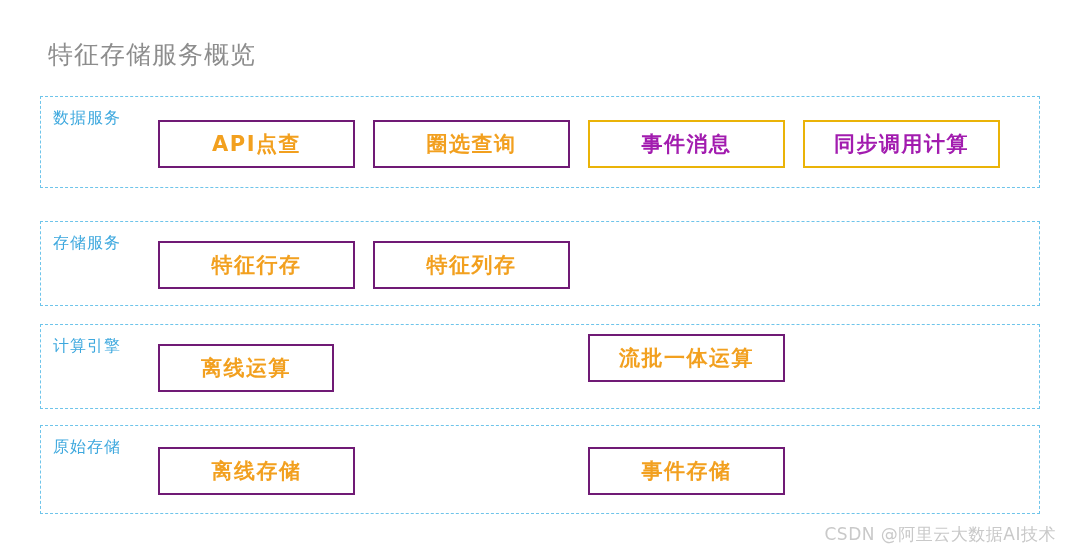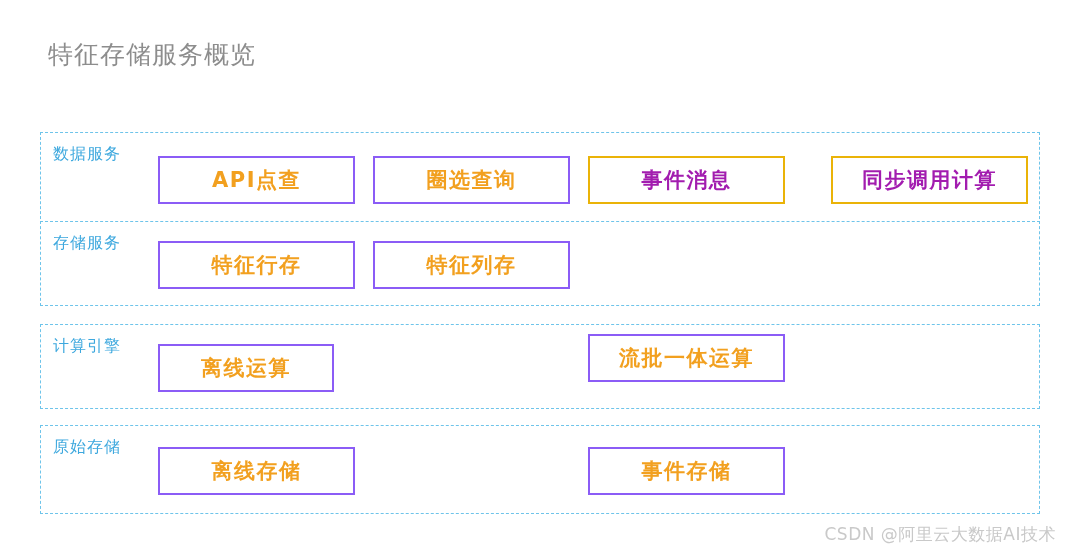--- a/index.html
+++ b/index.html
@@ -35,21 +35,21 @@
 
   
   .row {
     position: absolute;
     left: 40px;
     width: 1000px;
     box-sizing: border-box;
     border: 1.6px dashed #6ec4ea;
     background: #ffffff;
   }
-  .row-1 { top: 132px;  height: 92px; }
+  .row-1 { top: 96px;  height: 92px; }
   .row-2 { top: 221px;  height: 85px; }
   .row-3 { top: 324px;  height: 85px; }
   .row-4 { top: 425px;  height: 89px; }
 
   
   .row-label {
     position: absolute;
     left: 12px;
     top: 10px;
     font-size: 16px;
@@ -67,21 +67,21 @@
     display: flex;
     align-items: center;
     justify-content: center;
     background: #ffffff;
     font-size: 21px;
     letter-spacing: 1.5px;
     font-weight: 700;
     white-space: nowrap;
   }
   .node.orange {
-    border: 2px solid #8b5cf6;
+    border: 2px solid #701a75;
     color: #f2a01f;
   }
   .node.blue {
     border: 2px solid #eab308;
     color: #a21caf;
   }
 
   
   .node { height: 48px; }
 
@@ -102,21 +102,21 @@
 
 <div id="canvas">
 
   <div class="page-title">特征存储服务概览</div>
 
   <div class="row row-1">
     <div class="row-label">数据服务</div>
     <div class="node orange" style="left:117px; top:23px; width:197px;">API点查</div>
     <div class="node orange" style="left:332px; top:23px; width:197px;">圈选查询</div>
     <div class="node blue" style="left:547px; top:23px; width:197px;">事件消息</div>
-    <div class="node blue" style="left:762px; top:23px; width:197px;margin-left:28px;">同步调用计算</div>
+    <div class="node blue" style="left:762px; top:23px; width:197px;">同步调用计算</div>
   </div>
 
   <div class="row row-2">
     <div class="row-label">存储服务</div>
     <div class="node orange" style="left:117px; top:19px; width:197px;text-align:center;">特征行存</div>
     <div class="node orange" style="left:332px; top:19px; width:197px;">特征列存</div>
   </div>
 
   <div class="row row-3">
     <div class="row-label">计算引擎</div>

